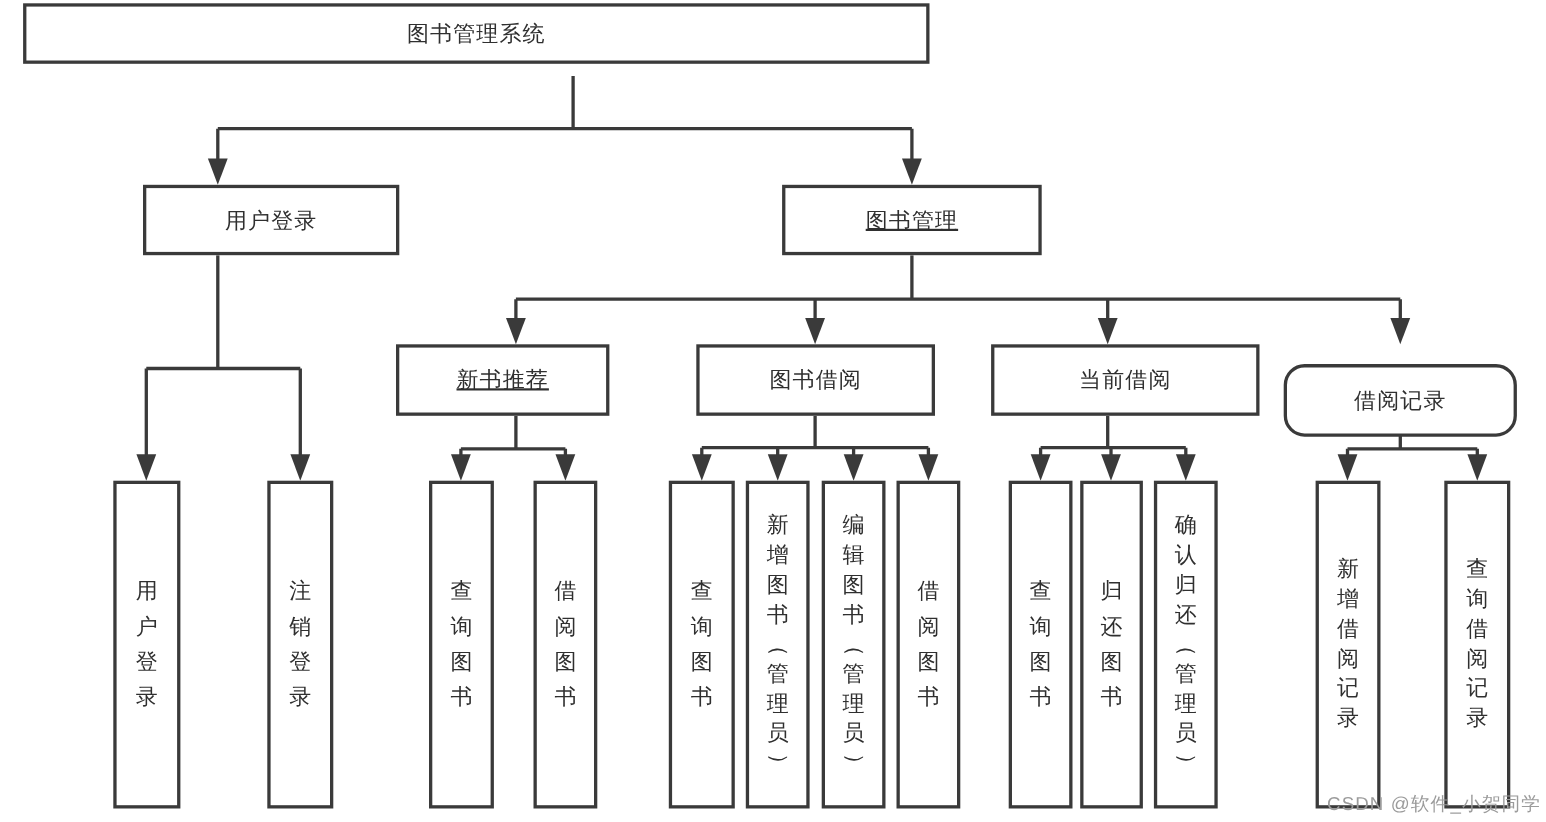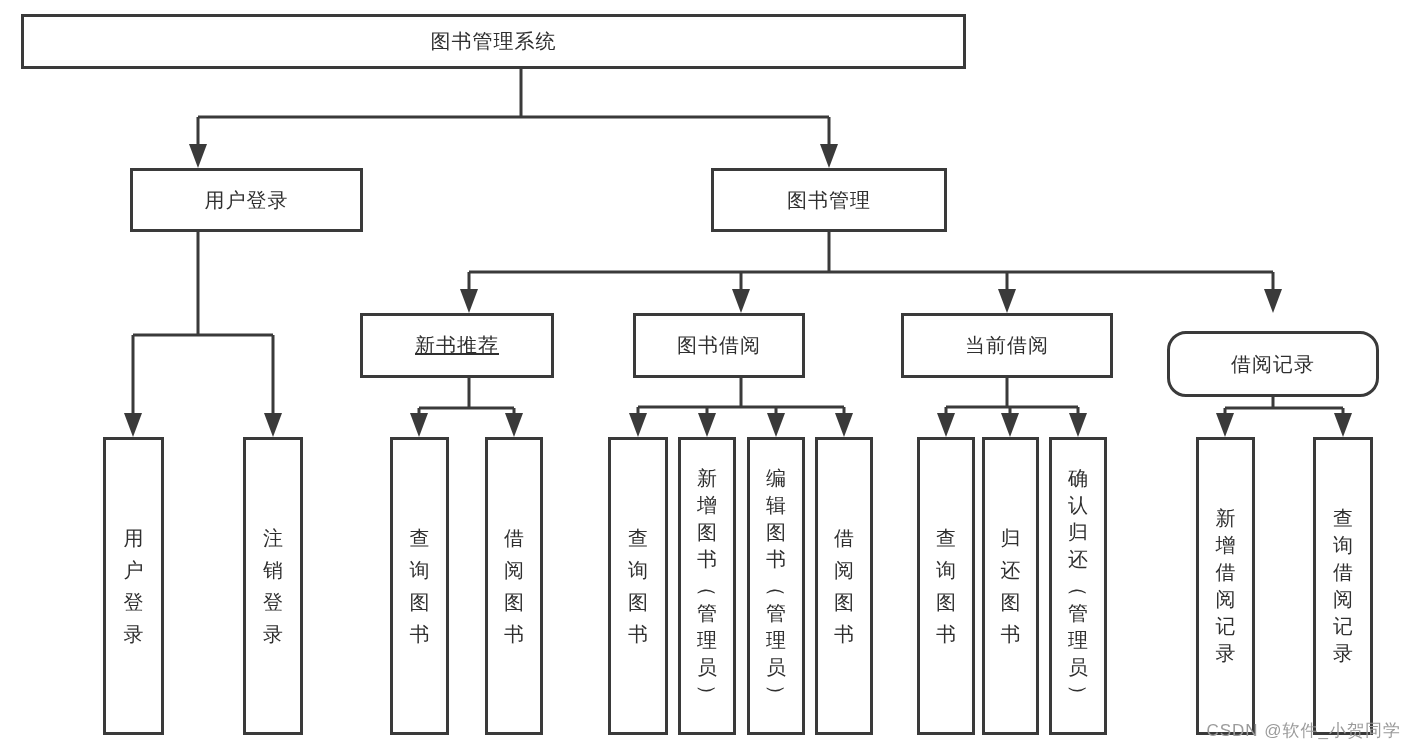--- a/index.html
+++ b/index.html
@@ -55,38 +55,38 @@
     <polygon points="698,413 716,413 707,437"></polygon>
     <polygon points="767,413 785,413 776,437"></polygon>
     <polygon points="835,413 853,413 844,437"></polygon>
     <polygon points="937,413 955,413 946,437"></polygon>
     <polygon points="1001,413 1019,413 1010,437"></polygon>
     <polygon points="1069,413 1087,413 1078,437"></polygon>
     <polygon points="1216,413 1234,413 1225,437"></polygon>
     <polygon points="1334,413 1352,413 1343,437"></polygon>
   </svg>
 
-  <div class="node" style="left:21px;top:14px;width:945px;height:55px;justify-content:center;">
+  <div class="node" style="left:21px;top:3px;width:824px;height:55px;justify-content:center;">
     <span class="hlabel">图书管理系统</span>
   </div>
 
   <div class="node" style="left:82px;top:168px;width:233px;height:64px;margin-left:48px;">
     <span class="hlabel">用户登录</span>
   </div>
-  <div class="node" style="left:711px;top:168px;width:236px;height:64px;">
+  <div class="node" style="left:711px;top:168px;width:236px;height:64px;text-decoration:underline;">
     <span class="hlabel">图书管理</span>
   </div>
 
   <div class="node" style="left:360px;top:313px;width:194px;height:65px;text-decoration:underline;">
     <span class="hlabel">新书推荐</span>
   </div>
-  <div class="node" style="left:633px;top:313px;width:172px;height:65px;">
+  <div class="node" style="left:633px;top:313px;width:217px;height:65px;">
     <span class="hlabel">图书借阅</span>
   </div>
-  <div class="node" style="left:901px;top:313px;width:212px;height:65px;">
+  <div class="node" style="left:901px;top:313px;width:244px;height:65px;">
     <span class="hlabel">当前借阅</span>
   </div>
   <div class="node" style="left:1167px;top:331px;width:212px;height:66px;border-radius:19px;">
     <span class="hlabel">借阅记录</span>
   </div>
 
   <div class="node leaf" style="left:103px;top:437px;width:61px;height:298px;">
     <span class="vtext v-short">
         <span class="vchar">用</span>
         <span class="vchar">户</span>

